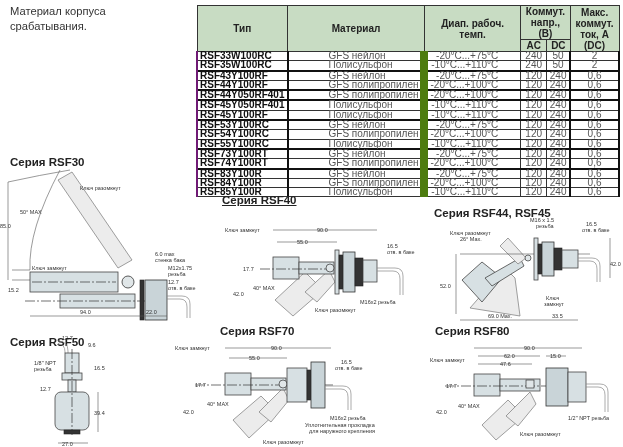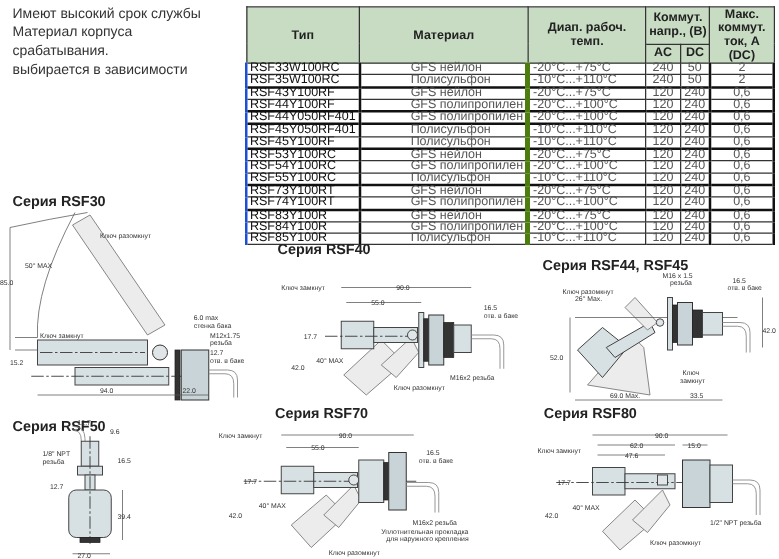--- a/index.html
+++ b/index.html
@@ -2,44 +2,42 @@
 <html><head>
 <meta charset="utf-8">
 <style>
   html, body { margin: 0; padding: 0; background: #ffffff; }
   body { width: 623px; height: 447px; position: relative; overflow: hidden; font-family: "Liberation Sans", sans-serif; color: #222; }
   .intro { position: absolute; left: 10px; top: 4px; width: 185px; font-size: 11.2px; line-height: 15px; color: #333; }
   .intro p { margin: 0; }
   table.spec { position: absolute; left: 196px; top: 5px; width: 424px; border-collapse: collapse; font-size: 10px; }
   table.spec th { background: #c8dcc3; font-weight: bold; color: #222; border: 1px solid #333; padding: 0 2px; height: 8px; text-align: center; }
   table.spec td { border: 1px solid #333; padding: 0 2px; height: 8.3px; line-height: 8.3px; text-align: center; color: #555; white-space: nowrap; }
-  table.spec td.type { text-align: left; font-weight: normal; color: #111; border-left: 2px solid #1d4ed8; }
+  table.spec td.type { text-align: left; font-weight: bold; color: #111; border-left: 2px solid #701a75; }
   table.spec td.mat { text-align: left; border-left: 2px solid #111; padding-left: 40px; }
-  table.spec td.temp { text-align: left; padding-right: 22px; border-left: 4px solid #4d7c0f; }
+  table.spec td.temp { text-align: right; padding-right: 22px; border-left: 8px solid #4d7c0f; }
   table.spec td.cur { border-left: 2px solid #111; border-right: 2px solid #111; }
   table.spec tr.thick td { border-top: 2px solid #111; }
   .series-title { position: absolute; font-weight: bold; font-size: 11.5px; color: #222; }
   svg.diag { position: absolute; overflow: visible; }
   .lbl { font-family: "Liberation Sans", sans-serif; font-size: 5.5px; fill: #333; }
   .dim { stroke: #555; stroke-width: 0.6; fill: none; }
   .body { fill: #d7e0e3; stroke: #444; stroke-width: 0.8; }
   .ghost { fill: #ececec; stroke: #777; stroke-width: 0.7; }
   .dark { fill: #333; stroke: #222; stroke-width: 0.6; }
   .nut { fill: #c9d4d8; stroke: #333; stroke-width: 0.8; }
   .wire { stroke: #888; stroke-width: 0.7; fill: none; }
   .center { stroke: #333; stroke-width: 0.7; stroke-dasharray: 10 2 2 2; }
 </style>
 </head>
 <body>
 
 <div class="intro">
-  <p>Имеют высокий срок службы</p>
   <p>Материал корпуса</p>
   <p>срабатывания.</p>
-  <p>выбирается в зависимости</p>
 </div>
 
 <table class="spec">
   <thead>
     <tr>
       <th rowspan="2" style="width:82px">Тип</th>
       <th rowspan="2" style="width:82px">Материал</th>
       <th rowspan="2" style="width:86px">Диап. рабоч. темп.</th>
       <th colspan="2">Коммут. напр., (В)</th>
       <th rowspan="2" style="width:80px">Макс. коммут. ток, А (DC)</th>
@@ -200,21 +198,21 @@
   <text class="lbl" x="155" y="86">6.0 max</text>
   <text class="lbl" x="155" y="92">стенка бака</text>
   <text class="lbl" x="168" y="100">M12x1.75</text>
   <text class="lbl" x="168" y="106">резьба</text>
   <text class="lbl" x="168" y="114">12.7</text>
   <text class="lbl" x="168" y="120">отв. в баке</text>
   <text class="lbl" x="80" y="144">94.0</text>
   <text class="lbl" x="146" y="144">22.0</text>
 </svg>
 
-<div class="series-title" style="left:222px; top:194px;">Серия RSF40</div>
+<div class="series-title" style="left:222px; top:194px;text-decoration:underline;">Серия RSF40</div>
 <svg class="diag" style="left:205px; top:210px;" width="215" height="105">
   <line class="dim" x1="68" y1="20" x2="172" y2="20"></line>
   <line class="dim" x1="72" y1="32" x2="132" y2="32"></line>
   <polygon class="ghost" points="70,90 100,62 118,80 88,106"></polygon>
   <polygon class="ghost" points="100,82 124,60 130,72 112,92"></polygon>
   <rect class="body" x="68" y="47" width="26" height="22"></rect>
   <rect class="body" x="94" y="52" width="35" height="12"></rect>
   <line class="center" x1="55" y1="59" x2="170" y2="59"></line>
   <circle cx="125" cy="58" r="4" fill="#e0e6e8" stroke="#333" stroke-width="0.7"></circle>
   <rect class="body" x="130" y="40" width="4" height="44"></rect>

